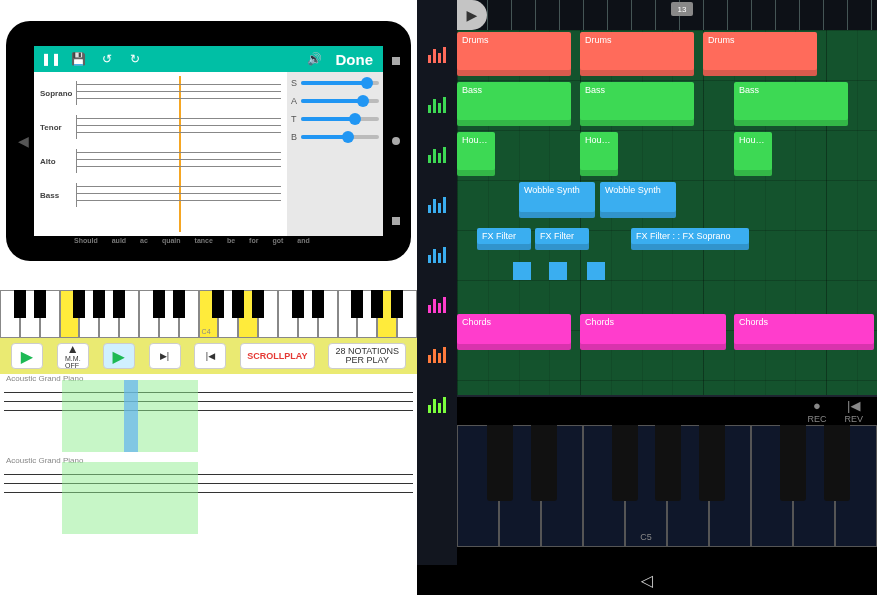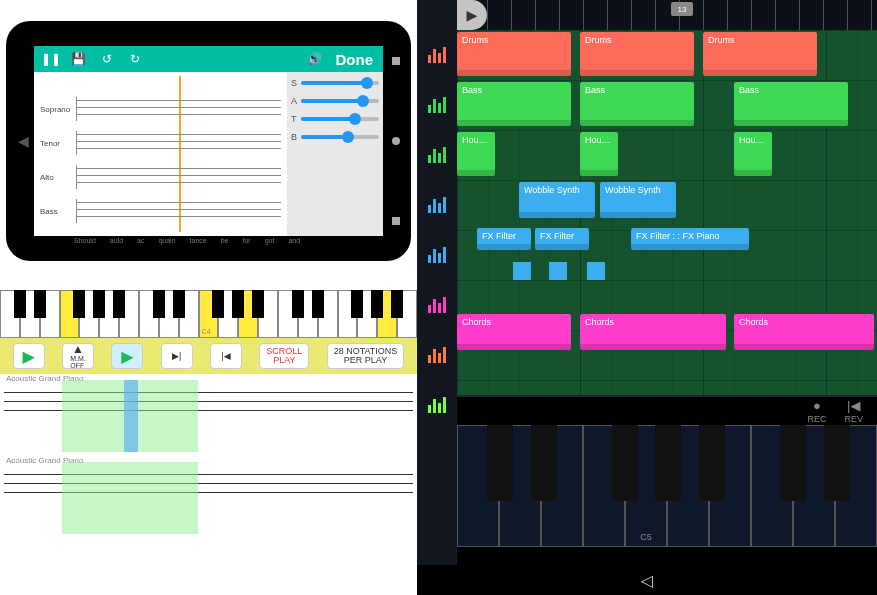--- a/index.html
+++ b/index.html
@@ -13,42 +13,42 @@
 .phone-screen { width: 100%; height: 190px; background: #fff; position: relative; }
 .phone-side-btn-left { position:absolute; left:12px; top:50%; transform:translateY(-50%); color:#555; font-size:14px;}
 .phone-dots-right { position:absolute; right:6px; top:0; bottom:0; width:18px; display:flex; flex-direction:column; justify-content:space-around; align-items:center;}
 .phone-dots-right .sq { width:8px;height:8px;background:#aaa;}
 .phone-dots-right .ci { width:8px;height:8px;background:#aaa;border-radius:50%;}
 .phone-topbar { height: 26px; background: #00bfa5; display: flex; align-items: center; padding: 0 10px; gap: 14px; color: #fff; font-size: 12px; }
 .phone-topbar .ico { width:14px; height:14px; display:inline-flex; align-items:center; justify-content:center; font-size:12px; }
 .phone-topbar .spacer { flex:1; }
 .phone-topbar .done { font-weight:bold; font-size:15px; }
 .score-area { height: 164px; display: flex; background:#fff; }
-.staves { flex:1; padding:20px 6px; font-size:8px; color:#444; position:relative; }
+.staves { flex:1; padding:4px 6px; font-size:8px; color:#444; position:relative;font-weight:bold; }
 .stave-row { display:flex; align-items:center; height:34px; gap:6px; }
 .stave-label { width:30px; font-size:8px; }
 .stave-lines { flex:1; height:24px; background: repeating-linear-gradient(to bottom, transparent 0 3px, #888 3px 4px, transparent 4px 7px); position:relative; border-left:1px solid #888;}
 .playhead { position:absolute; left:145px; top:4px; bottom:4px; width:2px; background:#f5a623; }
 .lyrics { position:absolute; bottom:-8px; left:40px; right:0; display:flex; gap:14px; font-size:7px; color:#777;}
 .mixer { width: 96px; background: #e8e8e8; padding: 6px 4px; display:flex; flex-direction:column; gap:8px; }
 .mixer-row { display:flex; align-items:center; gap:4px; font-size:9px; color:#555;}
 .slider { flex:1; height:4px; background:#bbb; position:relative; border-radius:2px;}
 .slider .fill { position:absolute; height:100%; background:#2196f3; border-radius:2px;}
 .slider .thumb { position:absolute; top:-4px; width:12px; height:12px; background:#2196f3; border-radius:50%; margin-left:-6px;}
 
 
 .piano-app { flex:1; position:relative; background:#fff; margin-top:8px; }
 .keyboard { height: 48px; display:flex; position:relative; background:#fff; }
 .white-key { flex:1; border:1px solid #888; background:#fff; position:relative;}
 .black-key { position:absolute; top:0; width:12px; height:28px; background:#000; z-index:2;}
 .key-highlight { background:#ffeb3b !important; }
 .toolbar { height:36px; background:#eaea72; display:flex; align-items:center; justify-content:space-around; padding:0 4px; font-size:9px;}
 .tool-btn { background:#fff; border:1px solid #ccc; border-radius:4px; height:26px; min-width:32px; display:flex; align-items:center; justify-content:center; padding:0 6px; color:#333;}
 .tool-btn.play { color:#1db954; font-size:16px;}
-.tool-btn.scroll { color:#e53935; font-weight:normal; flex-direction:column; line-height:1;}
+.tool-btn.scroll { color:#e53935; font-weight:bold; flex-direction:row; line-height:1;}
 .tool-btn.notations { flex-direction:column; line-height:1;}
 .score-view { flex:1; padding:10px 4px 10px 4px; position:relative; background:#fff;}
 .grand-staff { height:64px; position:relative; margin-bottom:18px; }
 .staff-bg { position:absolute; left:0; right:0; height:26px; background: repeating-linear-gradient(to bottom, transparent 0 4px, #333 4px 5px, transparent 5px 9px);}
 .sel-region { position:absolute; left:58px; width:136px; top:-4px; bottom:-4px; background:rgba(144,238,144,0.5); }
 .play-col { position:absolute; left:120px; top:-4px; bottom:-4px; width:14px; background:rgba(100,180,240,0.7);}
 .instr-label { position:absolute; left:2px; top:-10px; font-size:8px; color:#888;}
 .bubble { position:absolute; right:-10px; bottom:-2px; width:70px; height:44px; border:2px dashed #f57c00; border-radius:50% 40% 50% 30%; background:#fff; display:flex; align-items:center; justify-content:center; text-align:center; font-size:9px; font-weight:bold; color:#1565c0; overflow:hidden;}
 
 
@@ -337,21 +337,21 @@
 
         <div class="clip hou" style="top:102px;left:0;width:38px;height:44px;">Hou…</div>
         <div class="clip hou" style="top:102px;left:123px;width:38px;height:44px;">Hou…</div>
         <div class="clip hou" style="top:102px;left:277px;width:38px;height:44px;">Hou…</div>
 
         <div class="clip synth" style="top:152px;left:62px;width:76px;height:36px;">Wobble Synth</div>
         <div class="clip synth" style="top:152px;left:143px;width:76px;height:36px;">Wobble Synth</div>
 
         <div class="clip fx" style="top:198px;left:20px;width:54px;height:22px;">FX Filter</div>
         <div class="clip fx" style="top:198px;left:78px;width:54px;height:22px;">FX Filter</div>
-        <div class="clip fx" style="top:198px;left:174px;width:118px;height:22px;">FX Filter :   : FX Piano</div>
+        <div class="clip fx" style="top:198px;left:174px;width:118px;height:22px;">FX Filter :   : FX Soprano</div>
         <div class="clip-small" style="top:232px;left:56px;height:18px;"></div>
         <div class="clip-small" style="top:232px;left:92px;height:18px;"></div>
         <div class="clip-small" style="top:232px;left:130px;height:18px;"></div>
 
         <div class="clip chords" style="top:284px;left:0;width:114px;height:36px;">Chords</div>
         <div class="clip chords" style="top:284px;left:123px;width:146px;height:36px;">Chords</div>
         <div class="clip chords" style="top:284px;left:277px;width:140px;height:36px;">Chords</div>
 
 
         <div class="clip lead" style="top:378px;left:378px;width:40px;height:18px;">Lead</div>

